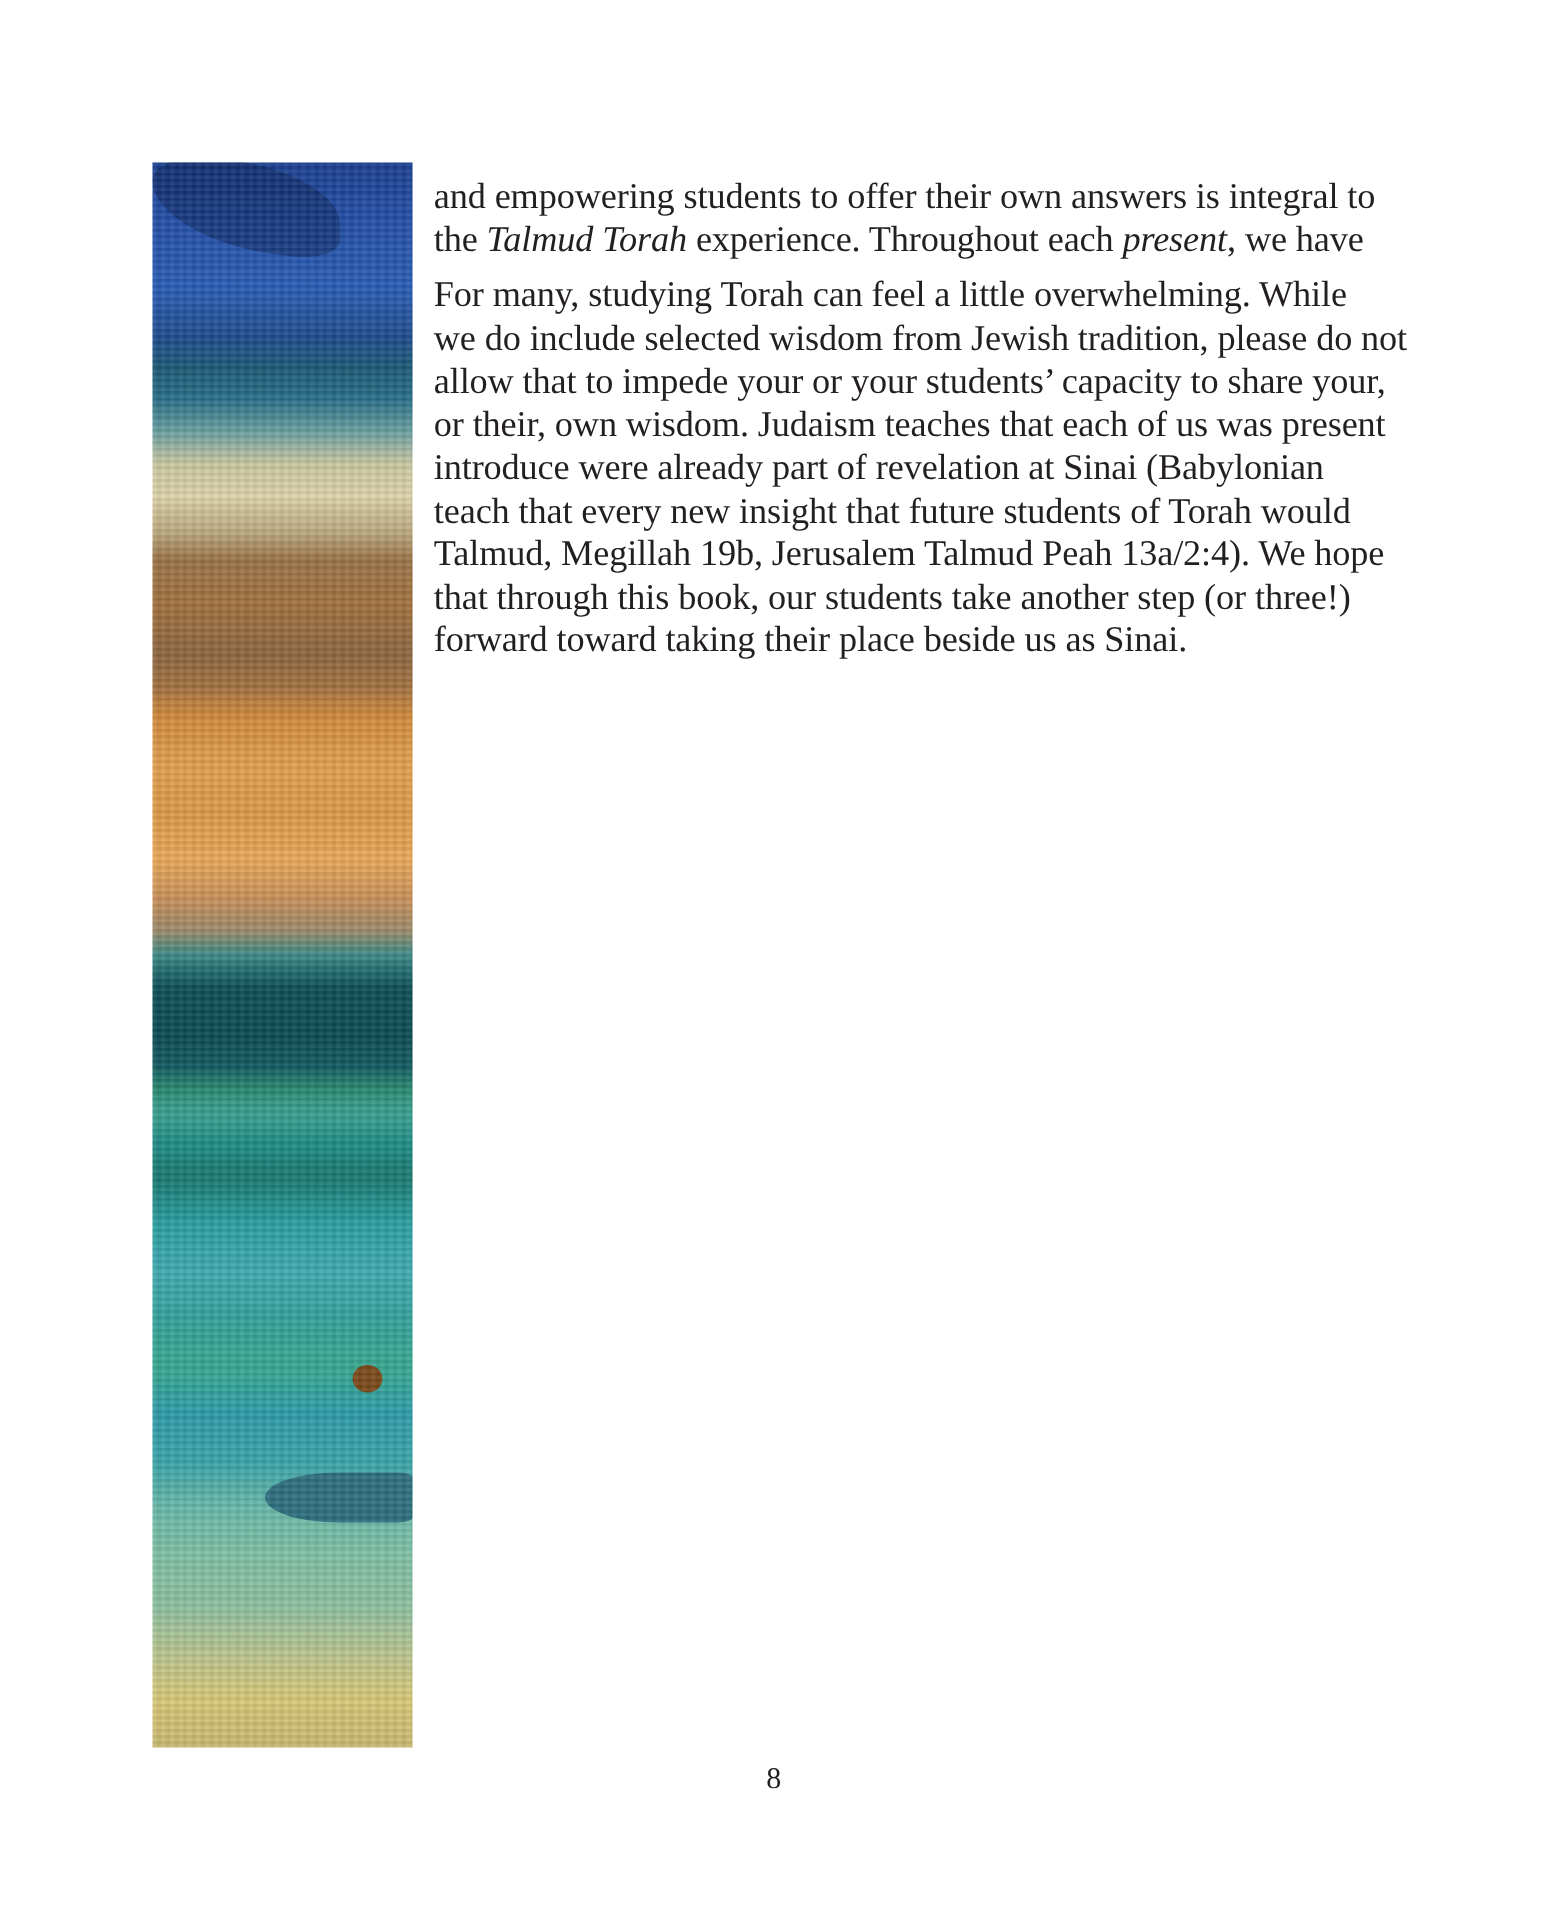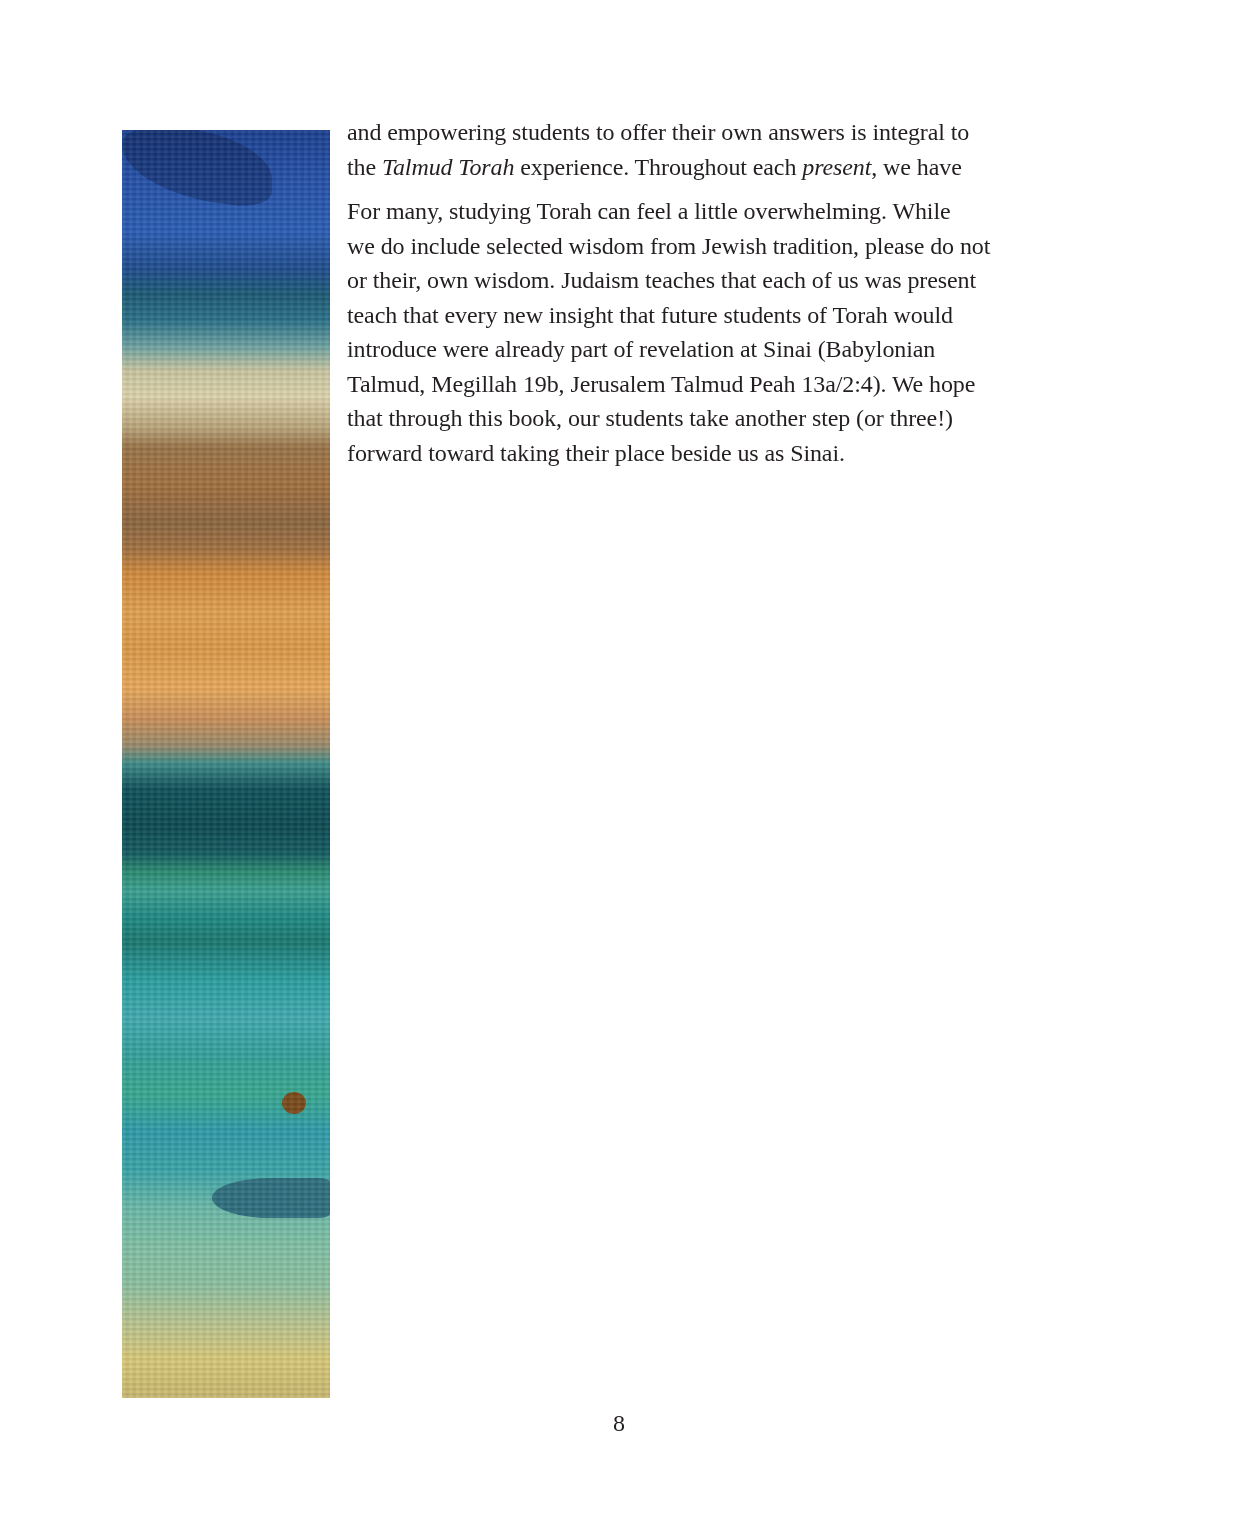--- a/index.html
+++ b/index.html
@@ -86,23 +86,23 @@
       border-radius: 50% 10% 10% 50%;
     }
     .blob-brown-spot {
       left: 160px; top: 962px; width: 24px; height: 22px;
       background: #7a4a1a;
       border-radius: 50%;
     }
     .text-column {
       position: absolute;
       left: 347px;
-      top: 115px;
+      top: 140px;
       width: 775px;
-      font-size: 24px;
+      font-size: 29px;
       line-height: 34.5px;
       letter-spacing: -0.1px;
     }
     .text-column p {
       margin: 0 0 10px 0;
     }
     .text-column .line {
       display: block;
       white-space: nowrap;
     }
@@ -127,22 +127,23 @@
 </div>
 
 <div class="text-column">
   <p>
     <span class="line">and empowering students to offer their own answers is integral to</span>
     <span class="line"><span>the </span><em>Talmud Torah</em><span> experience. Throughout each </span><em>present</em><span>, we have</span></span>
   </p>
   <p>
     <span class="line">For many, studying Torah can feel a little overwhelming. While</span>
     <span class="line">we do include selected wisdom from Jewish tradition, please do not</span>
+    <span class="line">allow that to impede your or your students’ capacity to share your,</span>
     <span class="line">or their, own wisdom. Judaism teaches that each of us was present</span>
+    <span class="line">introduce were already part of revelation at Sinai (Babylonian</span>
     <span class="line">teach that every new insight that future students of Torah would</span>
-    <span class="line">introduce were already part of revelation at Sinai (Babylonian</span>
     <span class="line">Talmud, Megillah 19b, Jerusalem Talmud Peah 13a/2:4). We hope</span>
     <span class="line">that through this book, our students take another step (or three!)</span>
     <span class="line">forward toward taking their place beside us as Sinai.</span>
   </p>
 </div>
 
 <div class="page-number">8</div>
 
 </body></html>

